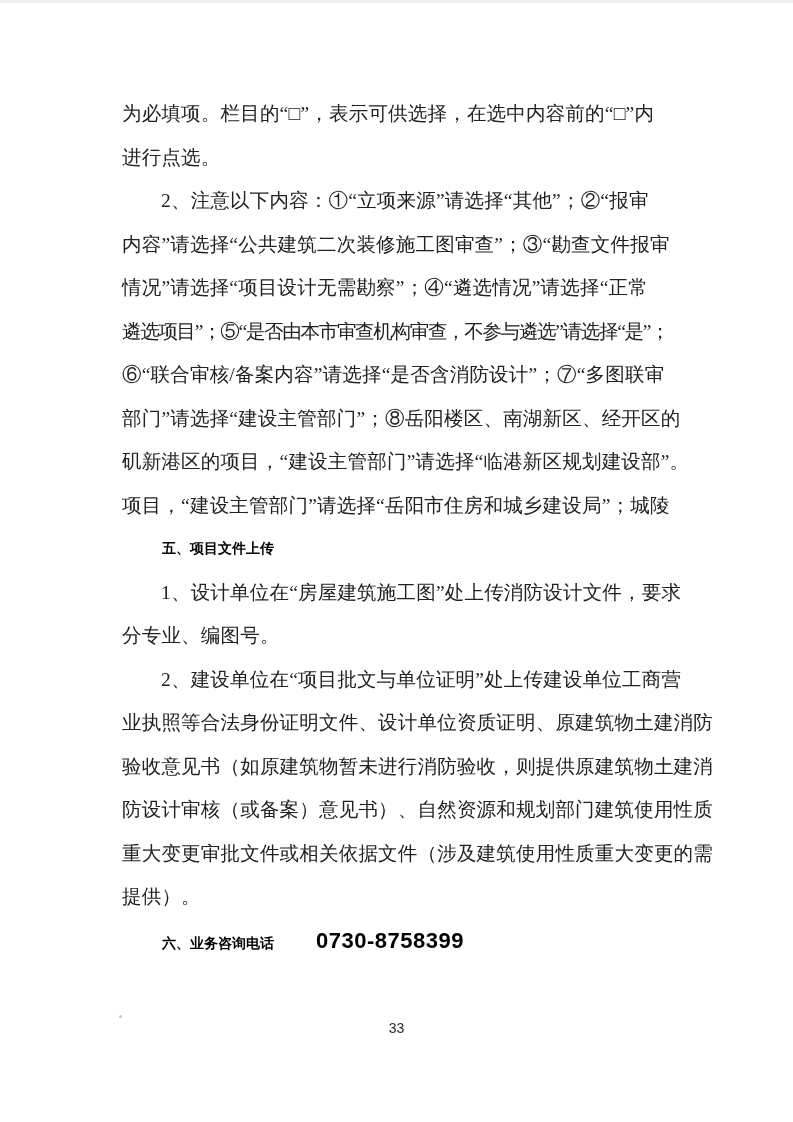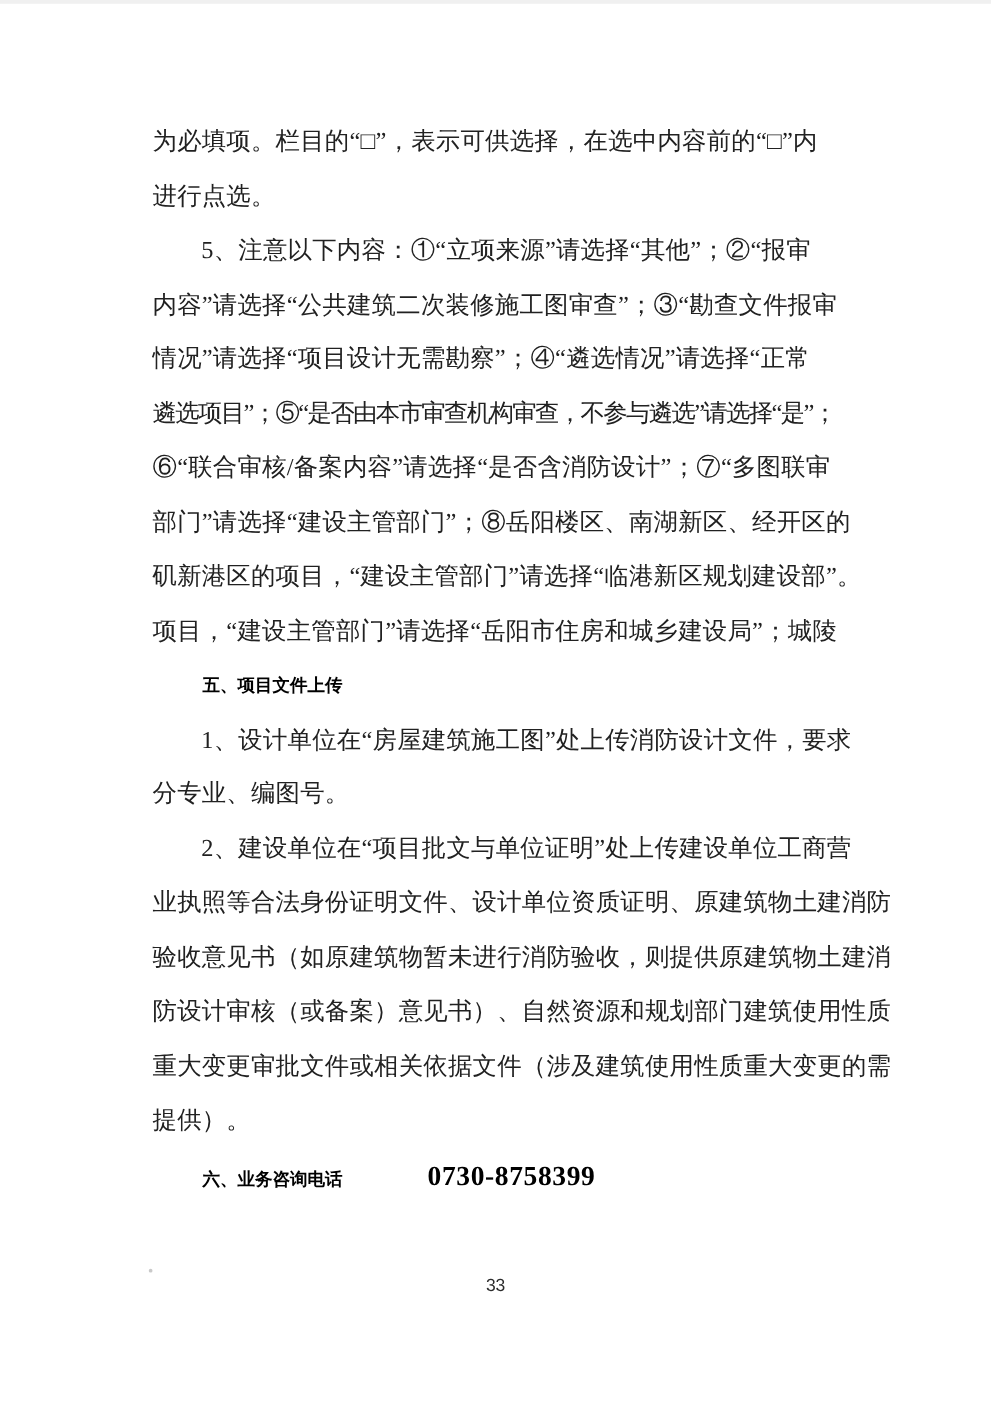--- a/index.html
+++ b/index.html
@@ -61,25 +61,25 @@
     line-height: 43.5px;
   }
   .heading-row .h-label {
     font-family: "Liberation Sans", "DejaVu Sans", sans-serif;
     font-weight: bold;
     font-size: 14px;
     color: #000000;
     white-space: pre;
   }
   .heading-row .h-phone {
-    font-family: Liberation Serif, serif;
+    font-family: Liberation Sans, sans-serif;
     font-weight: bold;
     font-size: 22px;
     color: #000000;
-    margin-left: 68px;
+    margin-left: 42px;
     letter-spacing: 0.5px;
     white-space: pre;
   }
   .footer-page-number {
     position: absolute;
     top: 1020px;
     left: 0;
     width: 793px;
     text-align: center;
     font-family: "Liberation Sans", "DejaVu Sans", sans-serif;
@@ -103,21 +103,21 @@
   <div class="page-edge"></div>
 
   <div class="content">
 
     <p class="para">
       <span class="line">为必填项。栏目的“□”，表示可供选择，在选中内容前的“□”内</span>
       <span class="line">进行点选。</span>
     </p>
 
     <p class="para">
-      <span class="line fl">5、注意以下内容：①“立项来源”请选择“其他”；②“报审</span>
+      <span class="line fl">2、注意以下内容：①“立项来源”请选择“其他”；②“报审</span>
       <span class="line">内容”请选择“公共建筑二次装修施工图审查”；③“勘查文件报审</span>
       <span class="line">情况”请选择“项目设计无需勘察”；④“遴选情况”请选择“正常</span>
       <span class="line squeeze">遴选项目”；⑤“是否由本市审查机构审查，不参与遴选”请选择“是”；</span>
       <span class="line">⑥“联合审核/备案内容”请选择“是否含消防设计”；⑦“多图联审</span>
       <span class="line">部门”请选择“建设主管部门”；⑧岳阳楼区、南湖新区、经开区的</span>
       <span class="line">矶新港区的项目，“建设主管部门”请选择“临港新区规划建设部”。</span>
       <span class="line">项目，“建设主管部门”请选择“岳阳市住房和城乡建设局”；城陵</span>
     </p>
 
     <span class="heading">五、项目文件上传</span>

